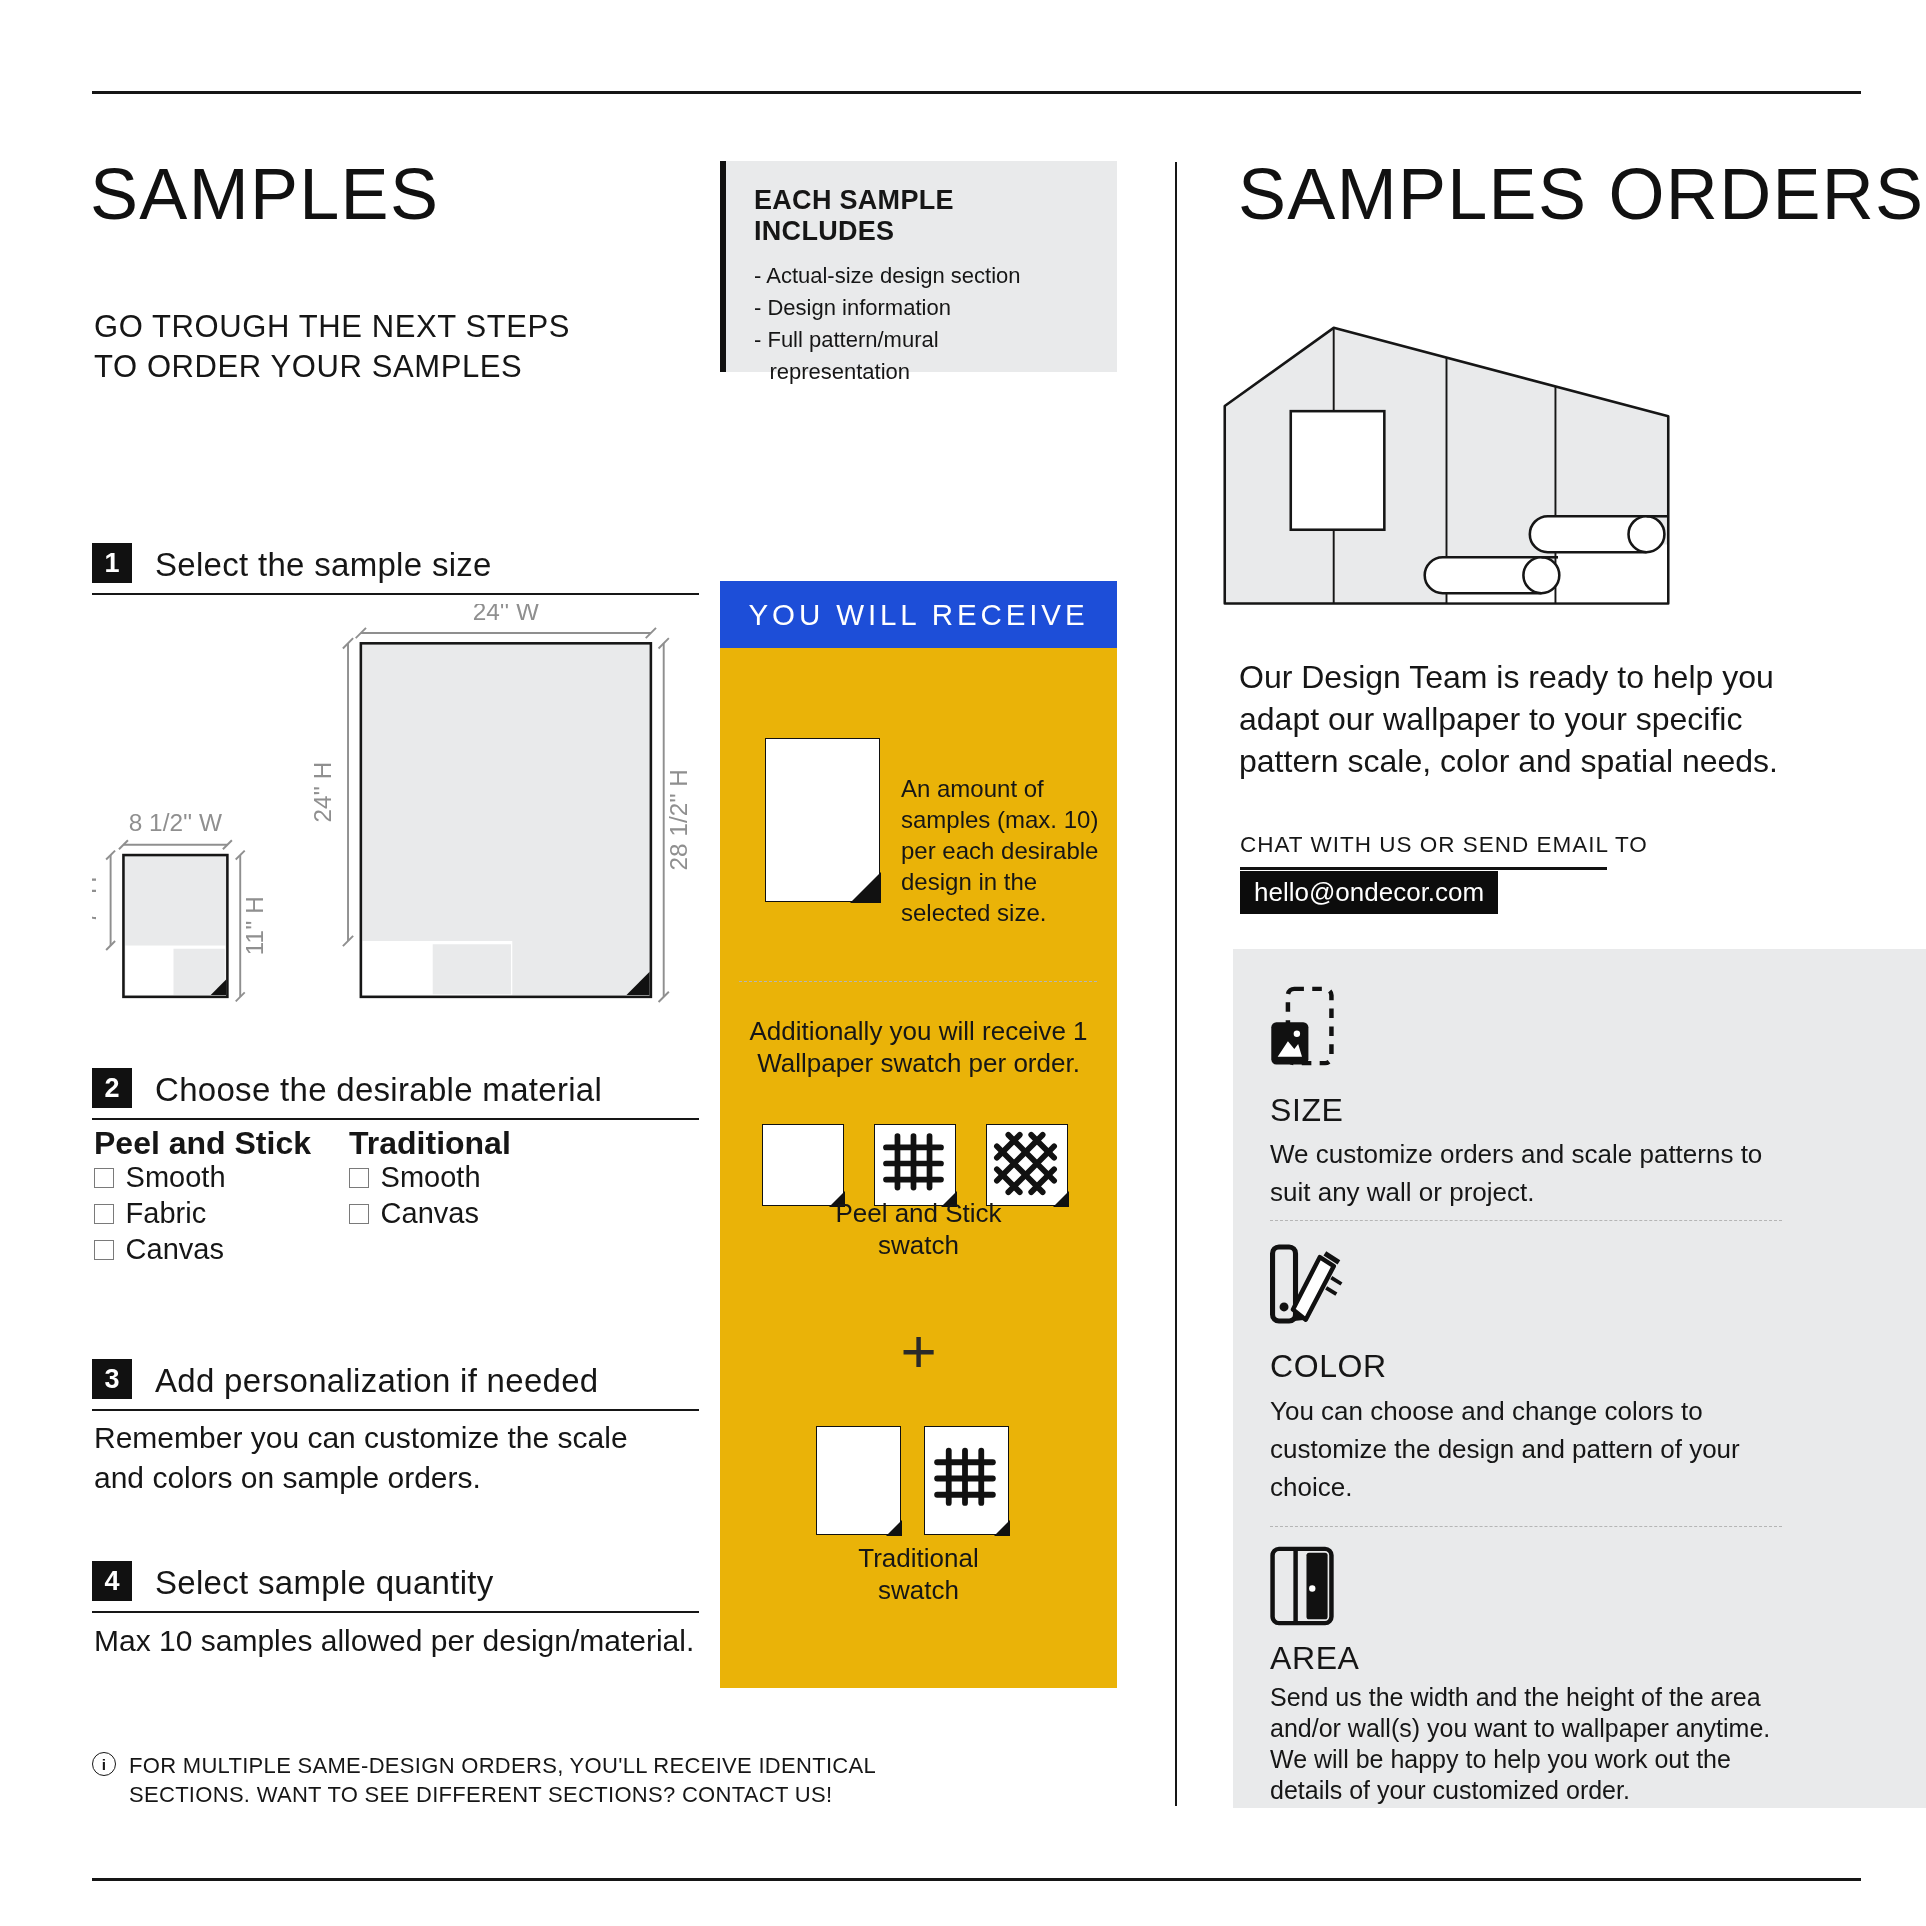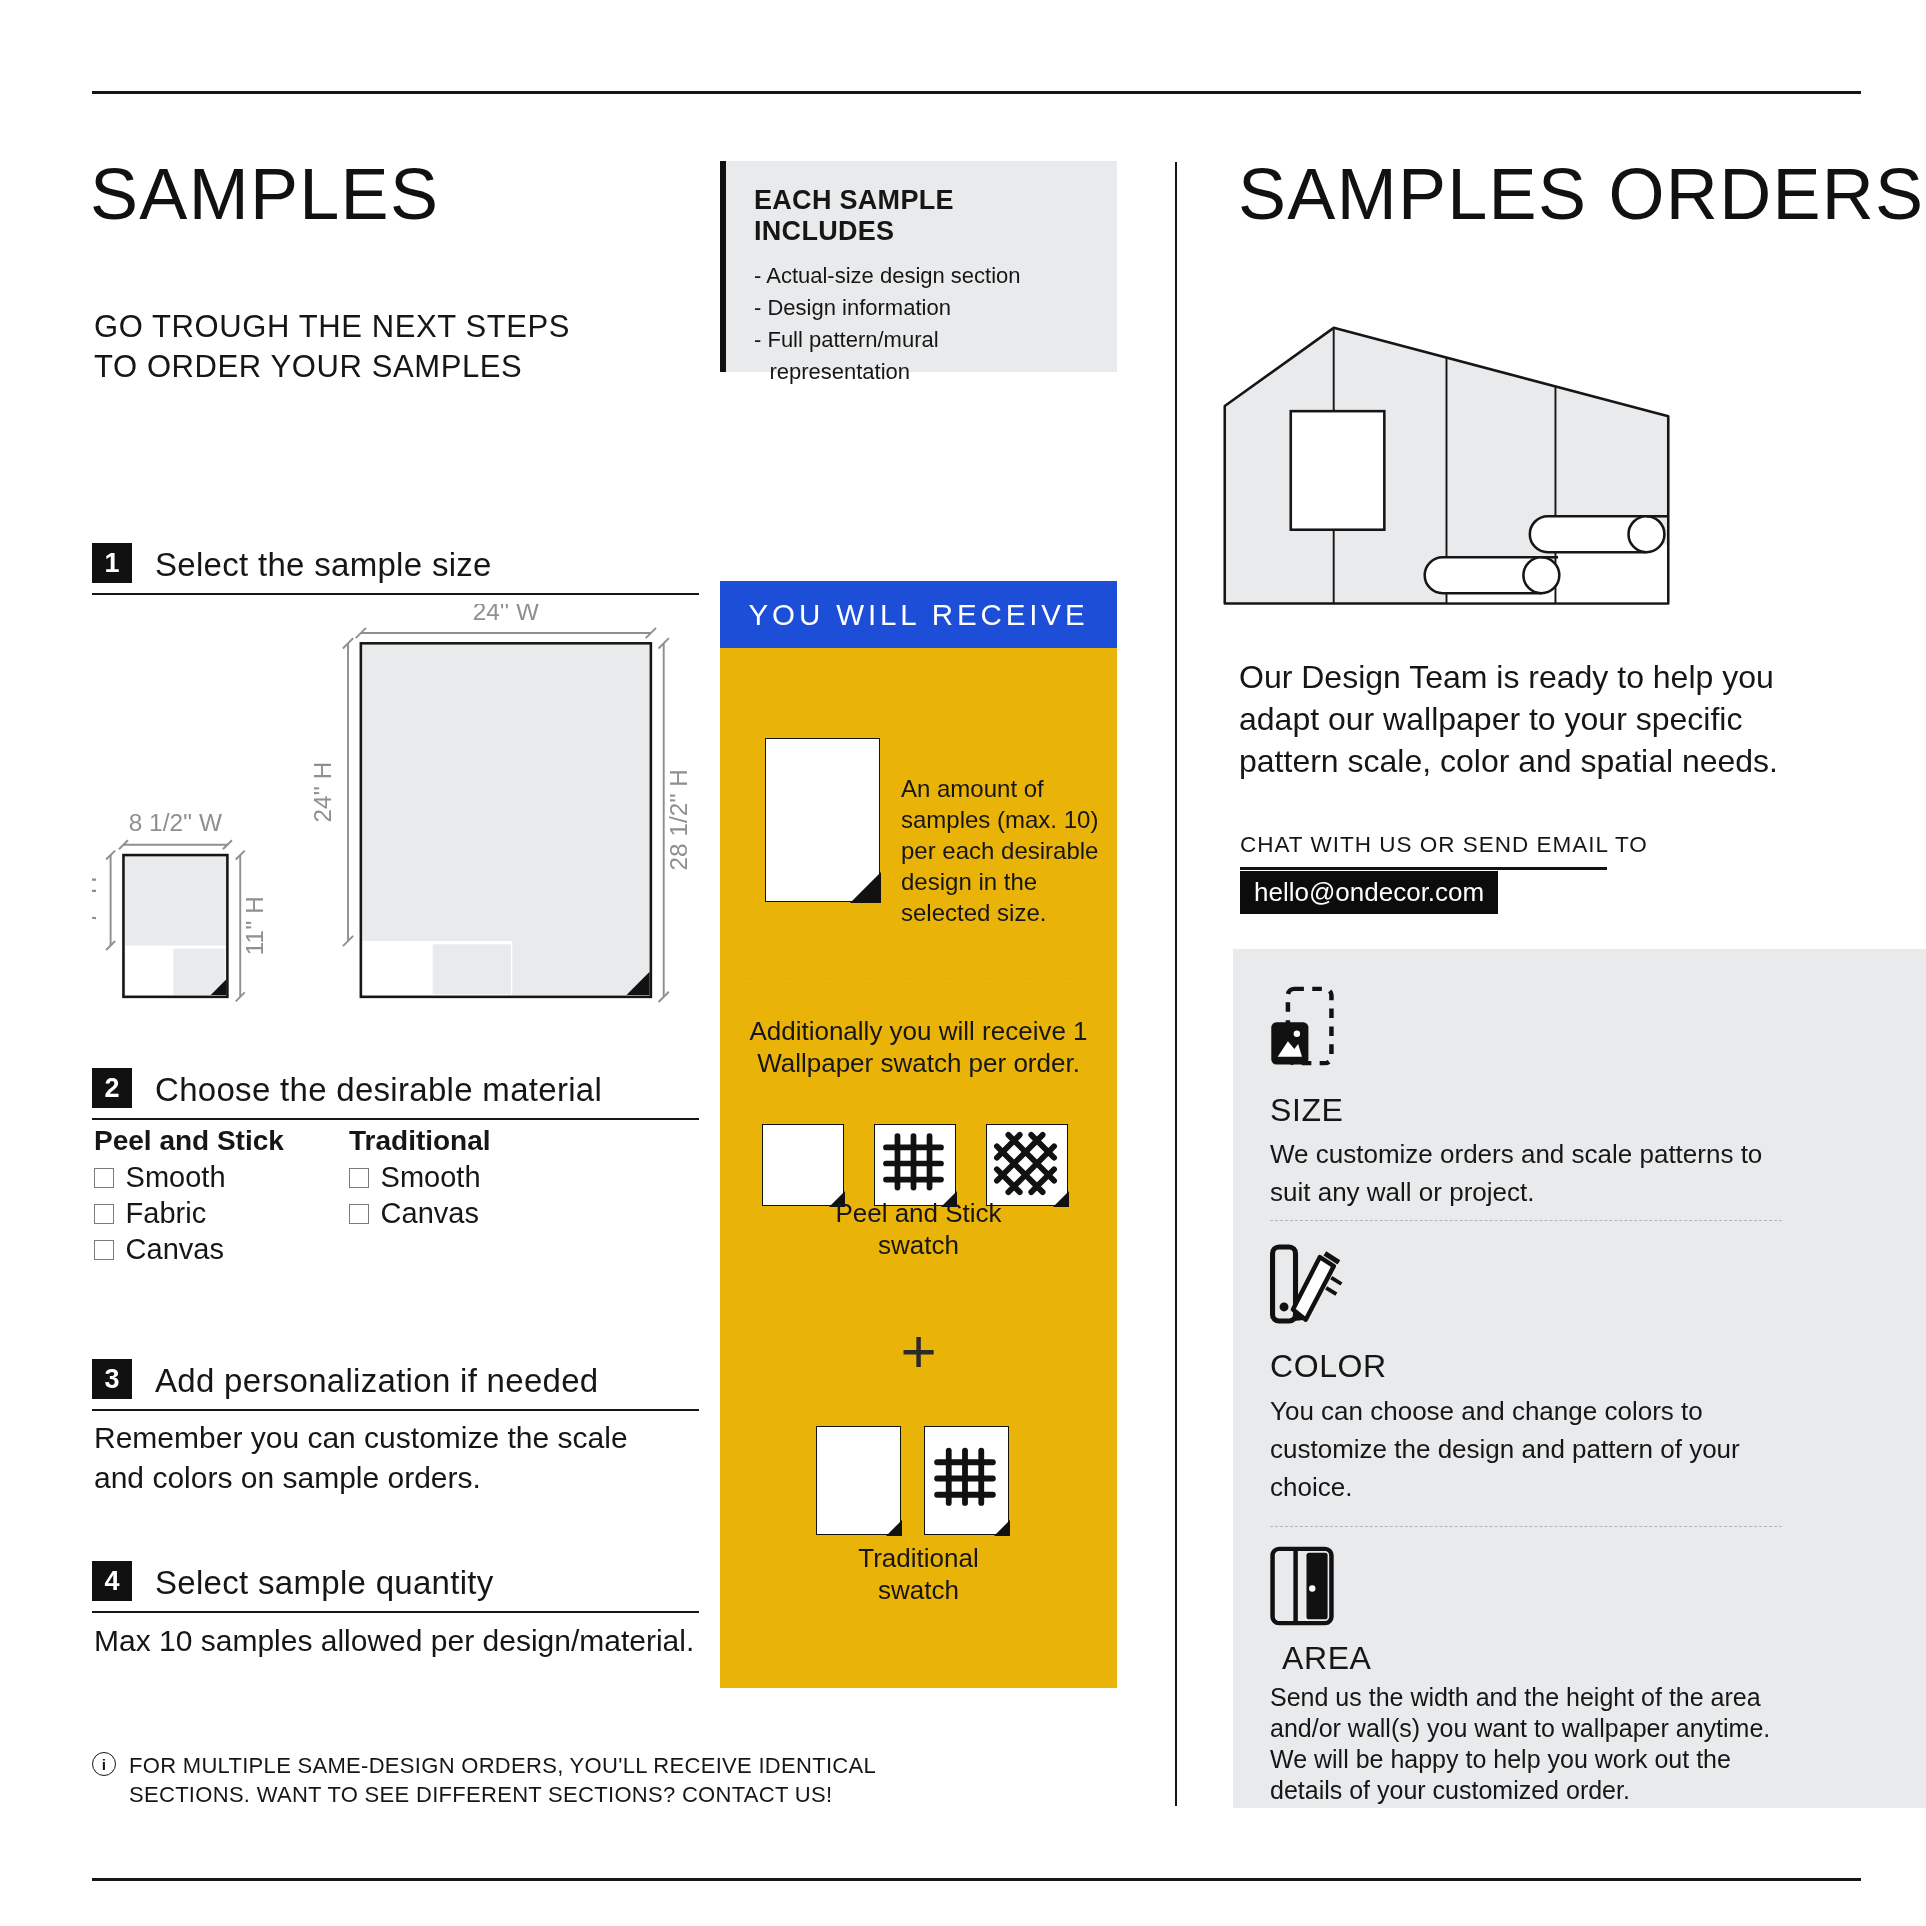--- a/index.html
+++ b/index.html
@@ -9,21 +9,21 @@
   #v-divider{position:absolute;left:1175px;top:162px;width:1.9px;height:1644px;background:#161616;}
 
   .big-title{font-size:72px;font-weight:400;letter-spacing:1.3px;color:#111;white-space:nowrap;}
   .subtitle{font-size:31px;line-height:40px;letter-spacing:0.6px;}
 
   .step{position:absolute;left:92px;width:607px;height:50px;border-bottom:2.6px solid #161616;}
   .step .badge{position:absolute;left:0;top:0;width:40px;height:40px;background:#111;color:#fff;
     font-size:27px;font-weight:700;display:flex;align-items:center;justify-content:center;}
   .step .step-title{position:absolute;left:63px;top:2.6px;font-size:33px;letter-spacing:0.3px;white-space:nowrap;}
 
-  .mat-title{font-size:28px;font-weight:700;}
+  .mat-title{font-size:32px;font-weight:700;}
   .mat-row{position:absolute;display:flex;align-items:center;gap:11.6px;}
   .checkbox{width:18px;height:18px;border:1.9px solid #7a7a7a;background:#fff;flex:none;}
   .mat-label{font-size:29px;}
 
   .para{font-size:30px;line-height:40px;}
 
   .note{position:absolute;left:92px;top:1751px;padding-left:37px;font-size:22px;line-height:29px;letter-spacing:0.3px;}
   .info-circle{position:absolute;left:0;top:1.3px;width:22px;height:22px;border:1.9px solid #161616;border-radius:50%;
     display:flex;align-items:center;justify-content:center;font-size:15.4px;font-weight:700;}
 
@@ -307,16 +307,16 @@
   <div class="card-label" style="top:399px;">COLOR</div>
   <div class="card-text" style="top:443px;">You can choose and change colors to customize the design and pattern of your choice.</div>
   <div class="card-divider dashed" style="top:577px;"></div>
 
   <svg class="card-icon" style="top:597px;" width="64" height="80" viewBox="0 0 100 124">
     <rect x="4" y="4" width="92" height="116" rx="10" fill="none" stroke="#111" stroke-width="7"></rect>
     <line x1="40" y1="4" x2="40" y2="120" stroke="#111" stroke-width="7"></line>
     <rect x="57" y="10" width="33" height="104" rx="4" fill="#111"></rect>
     <circle cx="66" cy="66" r="5" fill="#fff"></circle>
   </svg>
-  <div class="card-label" style="top:691px;margin-left:12px;">AREA</div>
+  <div class="card-label" style="top:691px;">AREA</div>
   <div class="card-text" style="top:733px;font-size:25px;line-height:31px;width:526px;">Send us the width and the height of the area and/or wall(s) you want to wallpaper anytime. We will be happy to help you work out the details of your customized order.</div>
 </div>
 
 
 </body></html>

